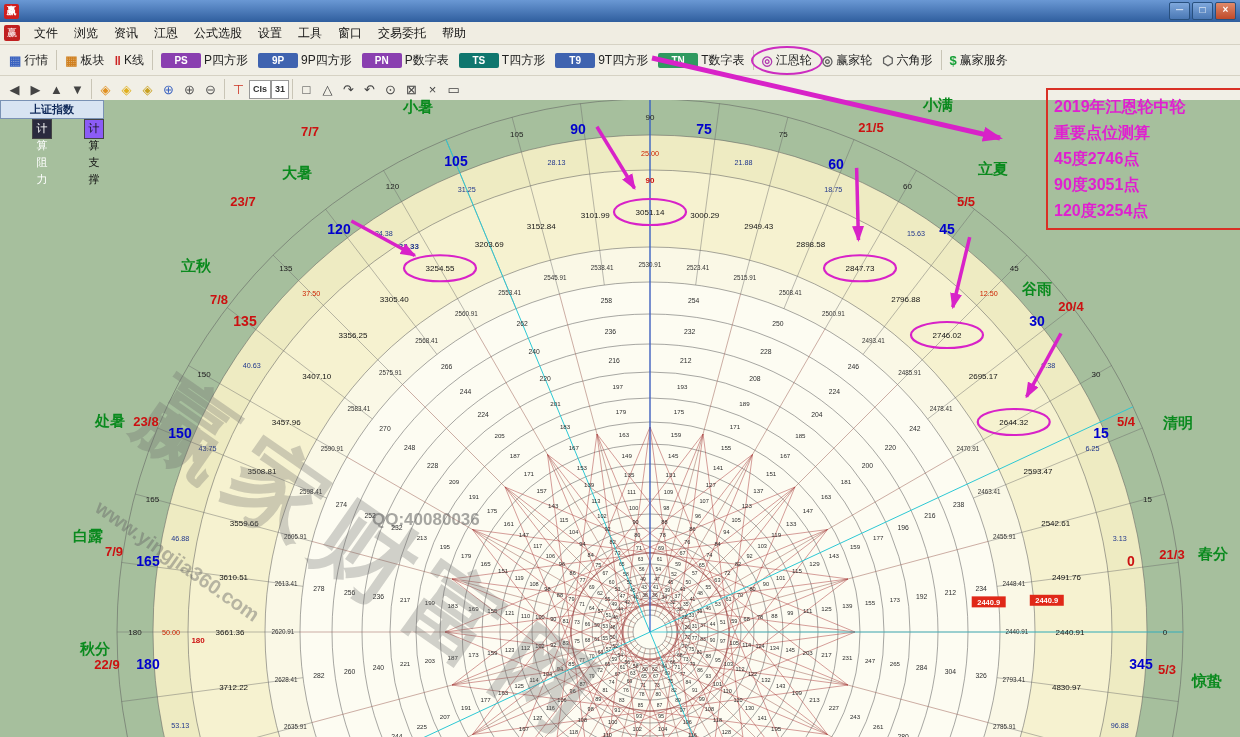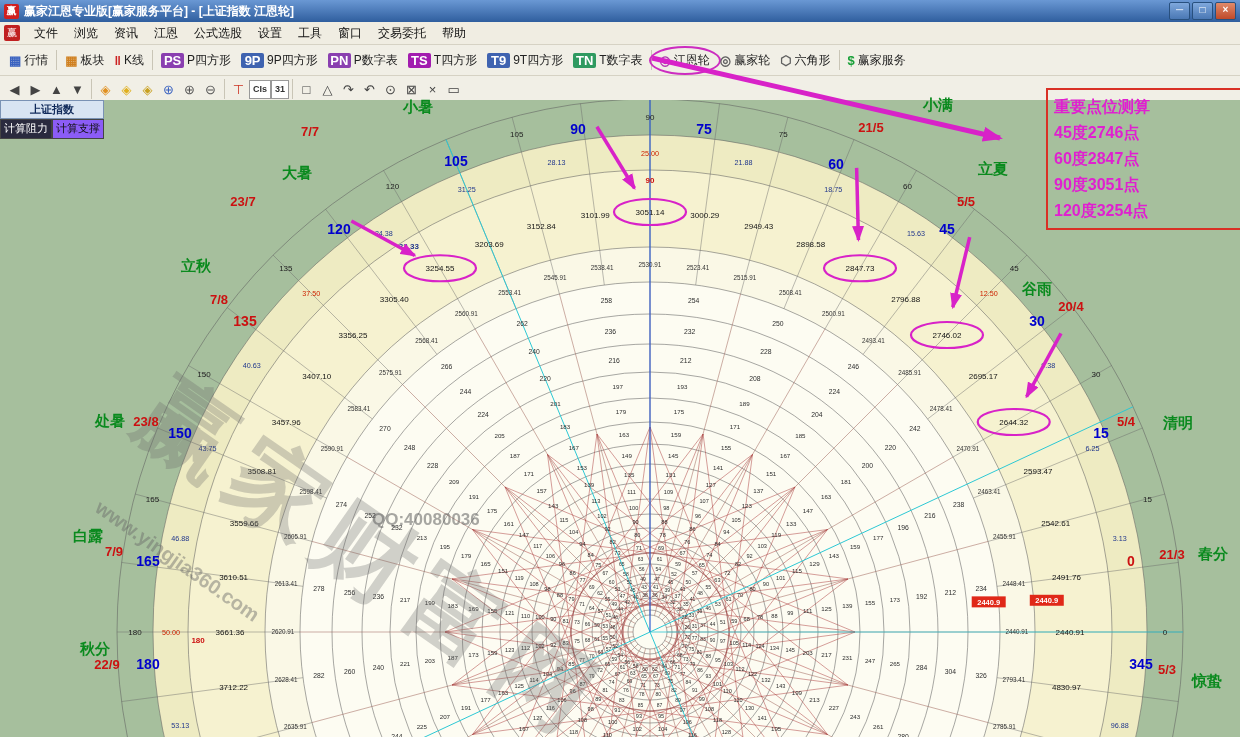--- a/index.html
+++ b/index.html
@@ -13,56 +13,55 @@
   .win-btn.close{background:linear-gradient(#e08a6a,#c04a2a);}
   
   .menubar{height:22px;background:#f0ede2;display:flex;align-items:center;font-size:12px;border-bottom:1px solid #d6d2c4;padding-left:2px;color:#111;}
   .menu-logo{width:16px;height:16px;background:#c02020;color:#fff;font-size:10px;display:flex;align-items:center;justify-content:center;border-radius:2px;margin:0 6px 0 2px;flex:none;}
   .menu-item{padding:2px 8px;}
   
   .toolbar{height:30px;background:#f1efe6;border-bottom:1px solid #d6d2c4;display:flex;align-items:center;padding:0 4px;font-size:12px;color:#222;}
   .tb-item{display:flex;align-items:center;gap:3px;padding:2px 5px;position:relative;}
   .tb-item.circled::after{content:"";position:absolute;left:-6px;right:-6px;top:-4px;bottom:-4px;border:2px solid #cc2cc0;border-radius:50%;pointer-events:none;}
   .tb-glyph{font-size:13px;font-weight:bold;}
-  .tb-badge{width:23px;height:15px;border-radius:2px;color:#fff;font-size:13px;font-weight:bold;display:flex;align-items:center;justify-content:center;flex:none;}
+  .tb-badge{width:40px;height:15px;border-radius:2px;color:#fff;font-size:10px;font-weight:bold;display:flex;align-items:center;justify-content:center;flex:none;}
   .tb-sep{width:1px;height:20px;background:#c9c5b6;margin:0 3px;}
   .drawbar{height:26px;}
   .draw-btn{width:21px;height:21px;display:flex;align-items:center;justify-content:center;font-size:13px;color:#444;}
   .draw-btn.text{font-size:9px;font-weight:bold;border:1px solid #999;background:#fff;width:auto;padding:0 3px;height:17px;color:#333;}
   
   .chart{position:absolute;left:0;top:100px;width:1240px;height:637px;background:#a6bf9d;}
   #wheel-svg{position:absolute;left:0;top:0;}
   .wlabel{position:absolute;transform:translate(-50%,-50%);font-weight:bold;z-index:6;white-space:nowrap;}
   .solar{color:#0a8a1e;font-size:15px;}
   .datelbl{color:#cc1111;font-size:13px;}
   .deglbl{color:#0000cc;font-size:14px;}
   .deglbl.red{color:#cc1111;}
   
   .infopanel{position:absolute;left:0;top:0;width:104px;font-size:11px;z-index:8;}
   .ip-title{background:#d8e4f2;border:1px solid #7a92b4;text-align:center;font-weight:bold;height:17px;line-height:16px;color:#102a5a;}
   .ip-row{background:#aed2f0;border:1px solid #86a8cc;border-top:none;height:17px;line-height:16px;padding-left:2px;white-space:nowrap;overflow:hidden;color:#000;}
   .ip-btns{display:flex;}
-  .ip-btn{flex:1;height:18px;font-size:11px;text-align:center;line-height:17px;border:1px solid #444;}
+  .ip-btn{flex:1;height:18px;font-size:11px;text-align:center;line-height:17px;border:1px solid #444;margin-left:32px;}
   .ip-btn.dark{background:#2a2a3e;color:#fff;}
   .ip-btn.light{background:#8b5cf6;color:#111;}
   
   .redbox{position:absolute;left:1046px;top:-12px;width:184px;border:2px solid #d93025;padding:4px 6px;z-index:9;color:#e020d0;font-weight:bold;font-size:16px;line-height:26px;white-space:nowrap;}
   
   .wm-brand{position:absolute;left:185px;top:250px;font-size:95px;font-weight:bold;color:rgba(105,105,105,0.30);transform:rotate(35deg);transform-origin:0 0;letter-spacing:14px;white-space:nowrap;z-index:5;pointer-events:none;}
   .wm-url{position:absolute;left:104px;top:396px;font-size:20px;font-weight:bold;color:rgba(105,105,105,0.45);transform:rotate(35deg);transform-origin:0 0;z-index:5;pointer-events:none;}
   .wm-qq{position:absolute;left:372px;top:410px;font-size:17px;font-weight:bold;color:rgba(95,95,95,0.55);z-index:5;pointer-events:none;}
   #arrow-svg{position:absolute;left:0;top:0;z-index:12;pointer-events:none;}
 </style>
 </head>
 <body>
 
 <div class="app">
   <div class="titlebar">
     <span class="tb-logo">赢</span>
-    <span class="tb-title">赢家江恩专业版[赢家服务平台] - [上证指数 江恩轮]</span>
     <div class="win-controls" id="win-controls">
         <div class="win-btn">─</div>
         <div class="win-btn">□</div>
         <div class="win-btn close">×</div>
       </div>
   </div>
 
   <div class="menubar" id="menubar">
     <span class="menu-logo">赢</span>
   <span class="menu-item">文件</span>
@@ -98,21 +97,21 @@
       </div>
       <div class="tb-item">
         <span class="tb-badge" style="background: rgb(63, 99, 176);">9P</span>
         <span>9P四方形</span>
       </div>
       <div class="tb-item">
         <span class="tb-badge" style="background: rgb(138, 63, 176);">PN</span>
         <span>P数字表</span>
       </div>
       <div class="tb-item">
-        <span class="tb-badge" style="background: #a21caf;">TS</span>
+        <span class="tb-badge" style="background: #0f766e;">TS</span>
         <span>T四方形</span>
       </div>
       <div class="tb-item">
         <span class="tb-badge" style="background: rgb(63, 99, 176);">T9</span>
         <span>9T四方形</span>
       </div>
       <div class="tb-item">
         <span class="tb-badge" style="background: rgb(47, 154, 96);">TN</span>
         <span>T数字表</span>
       </div>
@@ -931,23 +930,23 @@
 
     <div class="infopanel">
       <div class="ip-title">上证指数</div>
       <div class="ip-btns" id="ip-btns">
           <div class="ip-btn dark">计算阻力</div>
           <div class="ip-btn light">计算支撑</div>
         </div>
     </div>
 
     <div class="redbox" id="redbox">
+        <div>2019年江恩轮中轮</div>
         <div>重要点位测算</div>
         <div>45度2746点</div>
-        <div>60度2847点</div>
         <div>90度3051点</div>
         <div>120度3254点</div>
       </div>
   <div class="wlabel solar" style="left: 418px; top: 7px;">小暑</div>
       <div class="wlabel solar" style="left: 938px; top: 5px;">小满</div>
       <div class="wlabel solar" style="left: 297px; top: 73px;">大暑</div>
       <div class="wlabel solar" style="left: 993px; top: 69px;">立夏</div>
       <div class="wlabel solar" style="left: 196px; top: 166px;">立秋</div>
       <div class="wlabel solar" style="left: 1037px; top: 189px;">谷雨</div>
       <div class="wlabel solar" style="left: 110px; top: 321px;">处暑</div>

